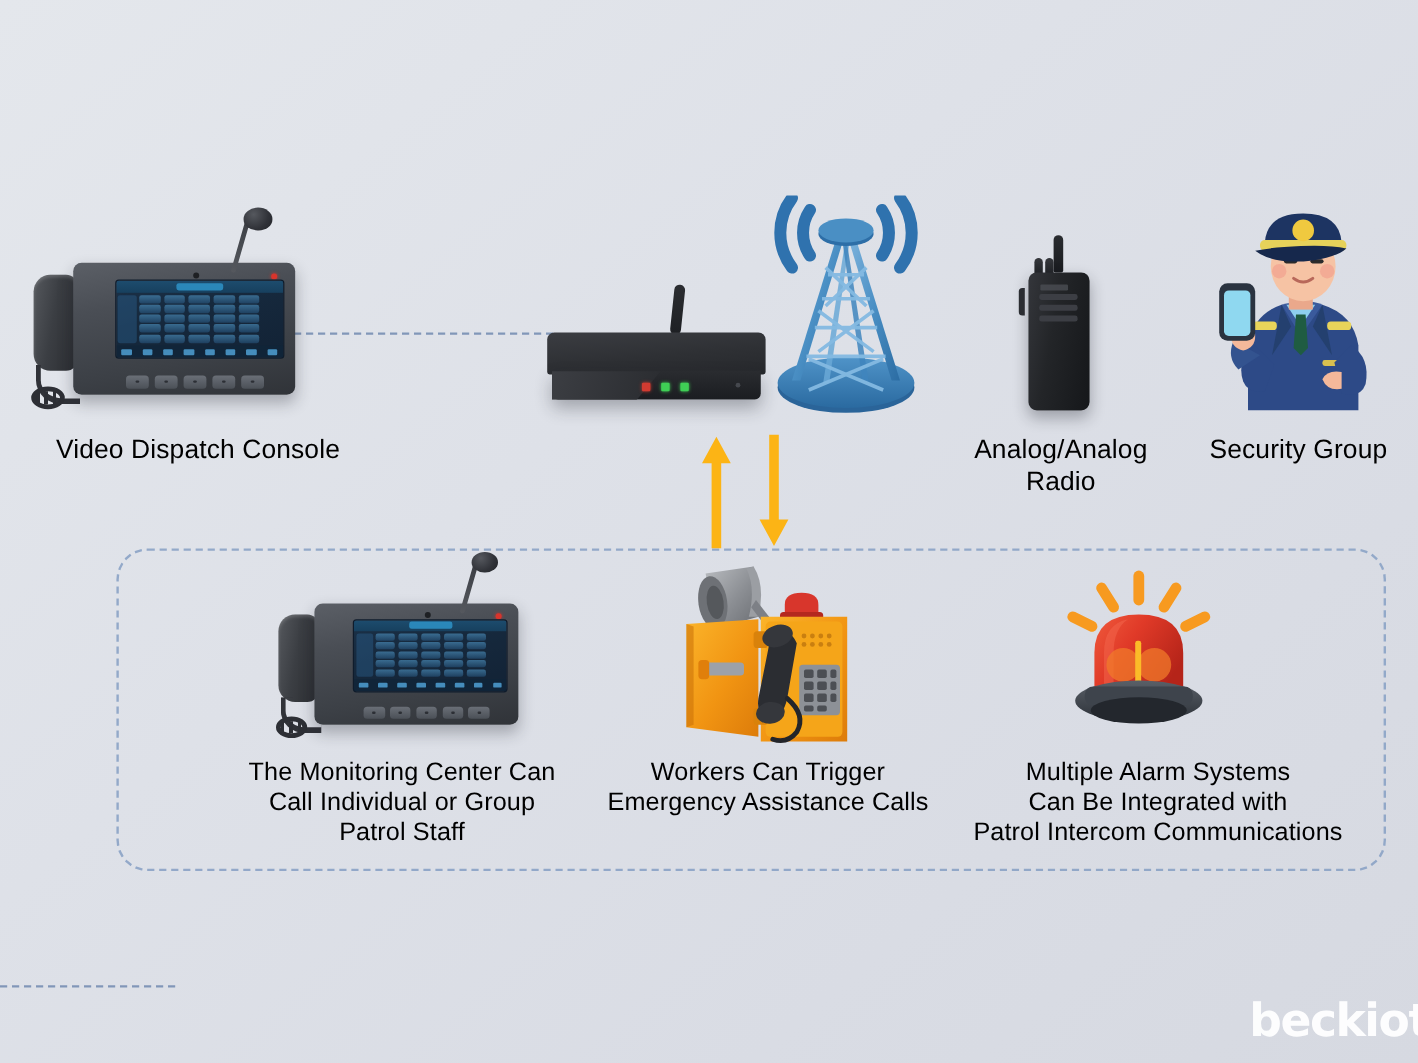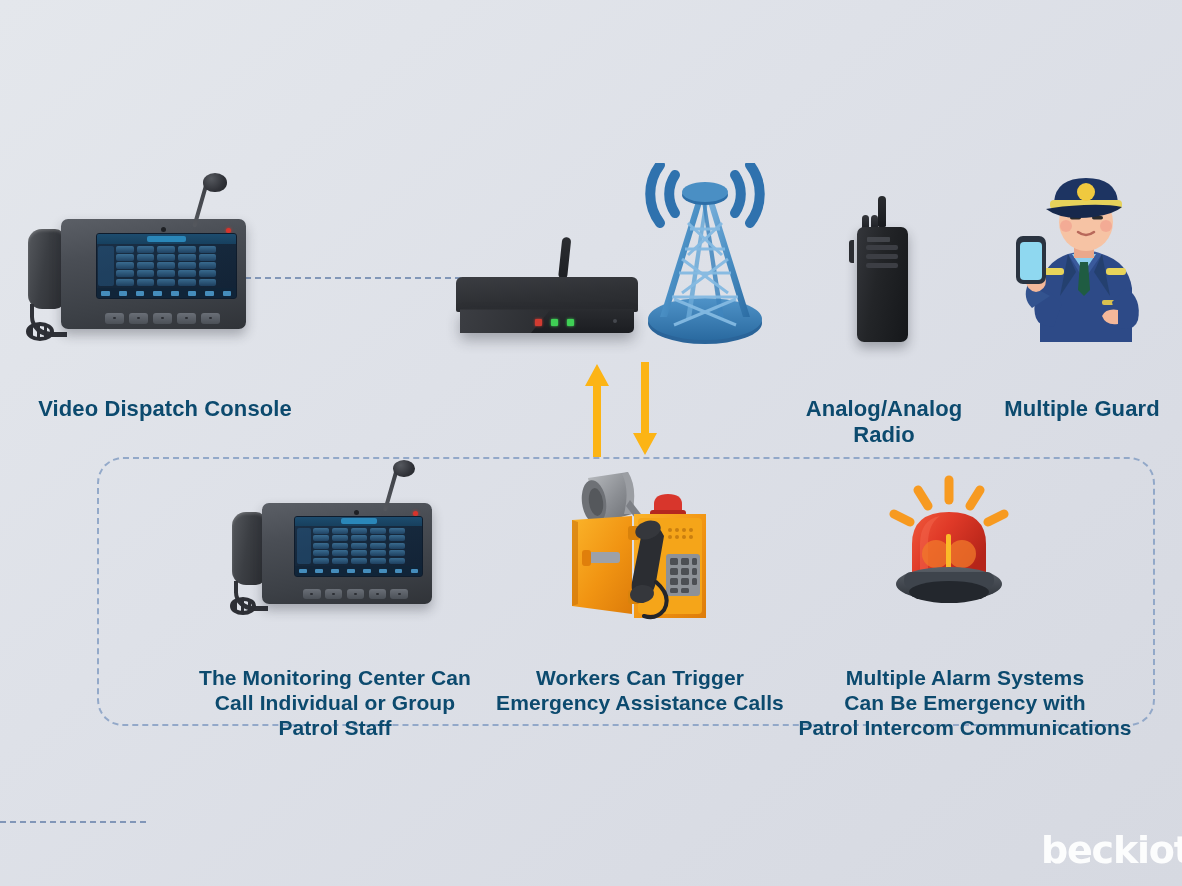--- a/index.html
+++ b/index.html
@@ -23,24 +23,23 @@
     inset: 0;
   }
 
   
   .caption {
     position: absolute;
     text-align: center;
     font-size: 22px;
     line-height: 1.18;
     letter-spacing: .1px;
-    color: #0c4a6e;
-    font-weight: 700;
+    color: #000000;
+    font-weight: 400;
     white-space: pre-line;
-    margin-top: 34px;
   }
   .caption.small { font-size: 21px; }
 
   
   .dash-h {
     position: absolute;
     height: 0;
     border-top: 2px dashed #7d93b6;
     opacity: .95;
   }
@@ -483,21 +482,21 @@
       <path d="M72 56 Q80 62 88 56" stroke="#b8685a" stroke-width="2.5" fill="none" stroke-linecap="round"></path>
       <circle cx="60" cy="50" r="6" fill="#f19b8c" opacity=".6"></circle>
       <circle cx="100" cy="50" r="6" fill="#f19b8c" opacity=".6"></circle>
 
       <path d="M48 26 Q50 2 80 2 Q110 2 112 26 L48 26 Z" fill="#1d3462"></path>
       <rect x="44" y="24" width="72" height="9" rx="4" fill="#e6d25a"></rect>
       <path d="M40 33 Q56 45 88 41 Q108 38 116 31 Q102 28 78 29 Q54 30 40 33 Z" fill="#16284c"></path>
       <circle cx="80" cy="16" r="9" fill="#f0c93f"></circle>
     </svg>
   </div>
-  <div class="caption" style="left:982px; top:362px; width:200px;">Multiple Guard</div>
+  <div class="caption" style="left:982px; top:362px; width:200px;">Security Group</div>
 
   <div class="arrow" style="left:584px; top:362px; width:26px; height:95px;">
     <svg viewBox="0 0 26 95" width="26" height="95">
       <path d="M13 2 L25 24 L17 24 L17 95 L9 95 L9 24 L1 24 Z" fill="#fcb415"></path>
     </svg>
   </div>
   <div class="arrow" style="left:632px; top:362px; width:26px; height:95px;">
     <svg viewBox="0 0 26 95" width="26" height="95">
       <path d="M13 93 L25 71 L17 71 L17 0 L9 0 L9 71 L1 71 Z" fill="#fcb415"></path>
     </svg>
@@ -667,18 +666,18 @@
       <circle cx="62" cy="82" r="14" fill="#f07a2a" opacity=".75"></circle>
       <circle cx="88" cy="82" r="14" fill="#f07a2a" opacity=".75"></circle>
       <rect x="72" y="62" width="5" height="42" rx="2" fill="#fbbb28"></rect>
 
       <ellipse cx="75" cy="112" rx="53" ry="17" fill="url(#baseGrad2)"></ellipse>
       <rect x="30" y="100" width="90" height="16" rx="7" fill="#3e444c"></rect>
       <ellipse cx="75" cy="120" rx="40" ry="11" fill="#23272d"></ellipse>
     </svg>
   </div>
   <div class="caption small" style="left:770px; top:632px; width:390px;">Multiple Alarm Systems
-Can Be Emergency with
+Can Be Integrated with
 Patrol Intercom Communications</div>
 
   <div class="logo" style="left:1041px; top:828px;">beckiot</div>
 
 </div>
 
 </body></html>

